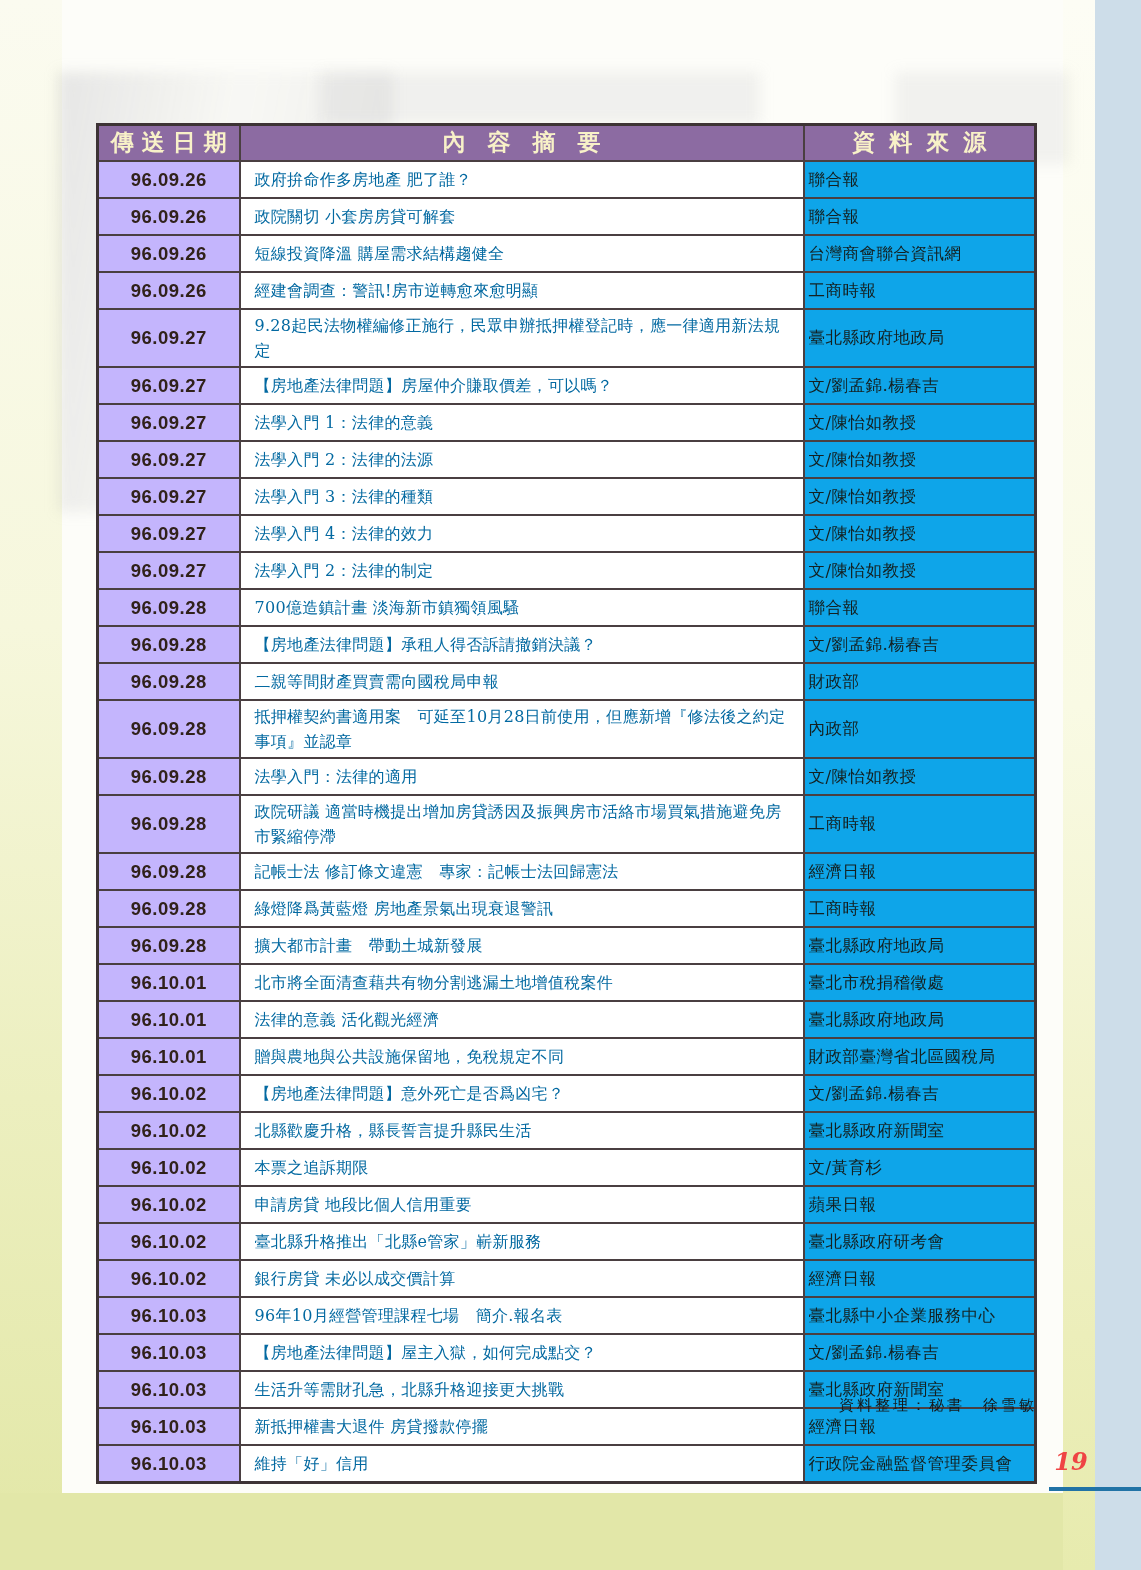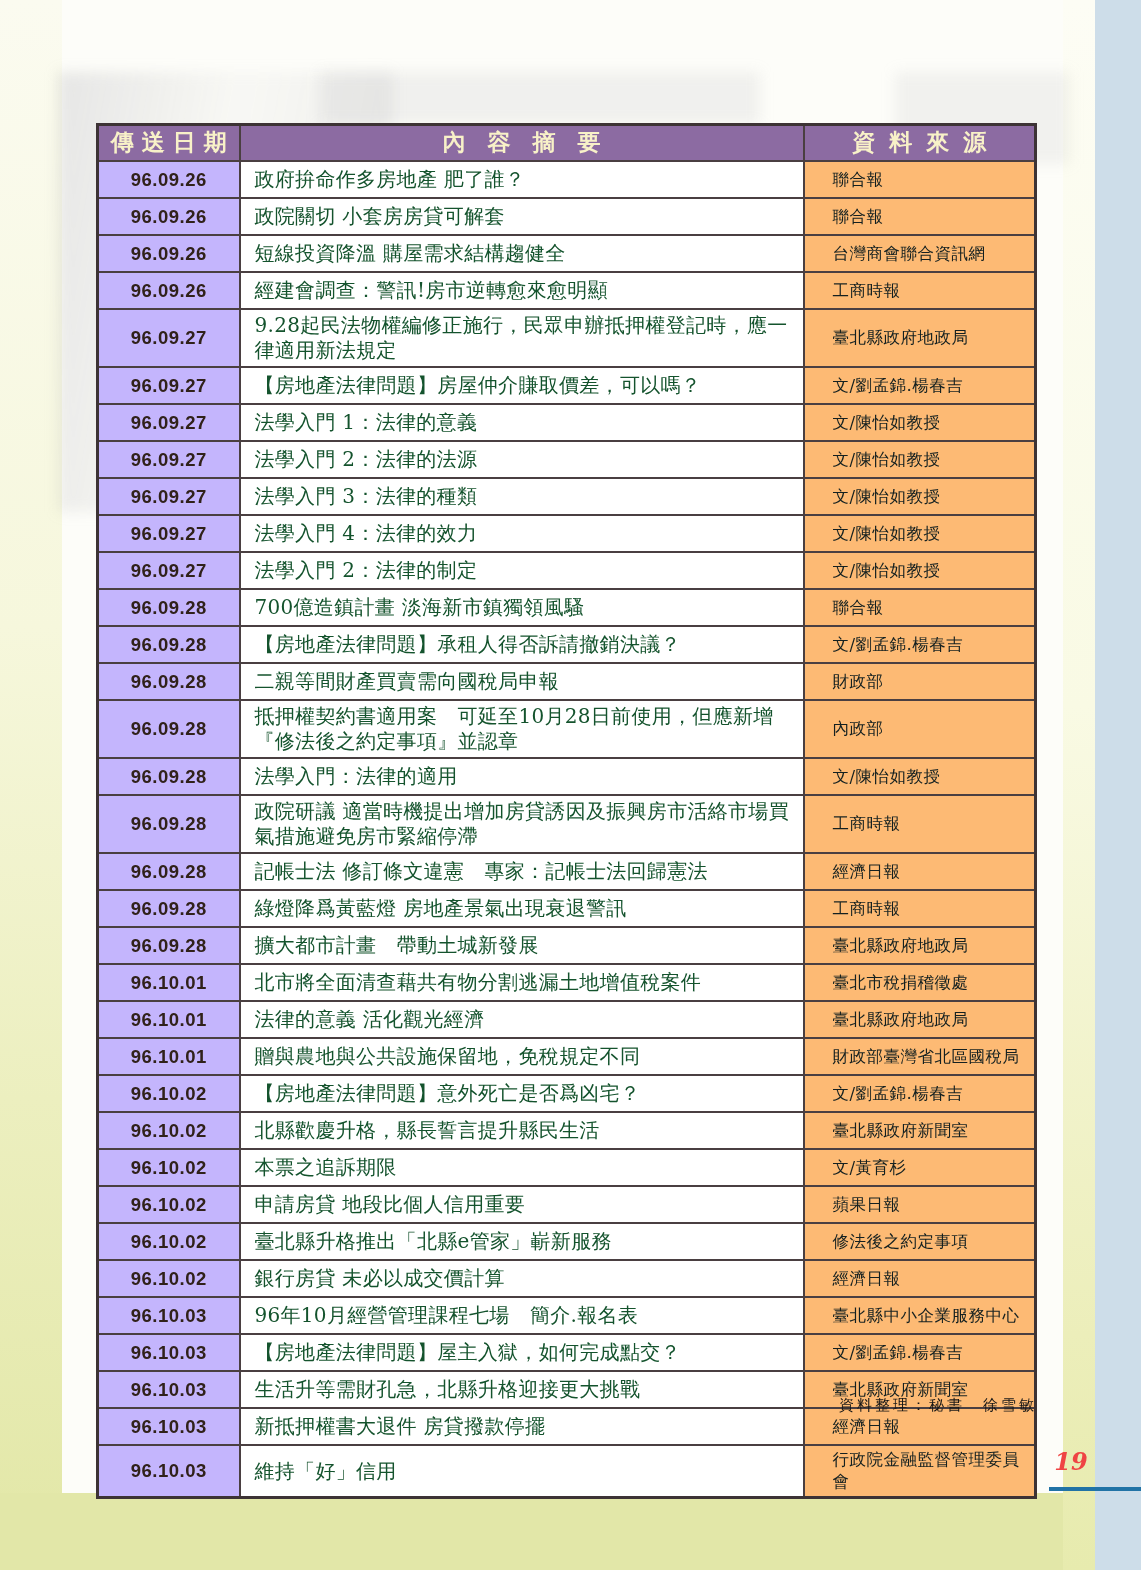--- a/index.html
+++ b/index.html
@@ -82,33 +82,33 @@
     font-weight: bold;
     font-size: 18.5px;
     letter-spacing: 0.5px;
     color: #30211a;
     text-align: center;
     height: 31px;
     padding: 2px 4px;
   }
   td.summary {
     background: #ffffff;
-    font-size: 20px;
+    font-size: 16px;
     letter-spacing: 0.3px;
-    color: #14532d;
+    color: #0369a1;
     line-height: 25px;
     padding: 3px 8px 3px 14px;
   }
   td.source {
-    background: #fdba74;
+    background: #0ea5e9;
     font-size: 16.5px;
     letter-spacing: 0.5px;
     color: #142020;
     line-height: 22px;
-    padding: 3px 6px 3px 28px;
+    padding: 3px 6px 3px 4px;
   }
 
   
   .footer-note {
     position: absolute;
     top: 1396px;
     right: 104px;
     font-size: 15px;
     letter-spacing: 3px;
     color: #161616;
@@ -292,21 +292,21 @@
           <td class="source">文/黃育杉</td>
         </tr>
         <tr>
           <td class="date">96.10.02</td>
           <td class="summary">申請房貸 地段比個人信用重要</td>
           <td class="source">蘋果日報</td>
         </tr>
         <tr>
           <td class="date">96.10.02</td>
           <td class="summary">臺北縣升格推出「北縣e管家」嶄新服務</td>
-          <td class="source">修法後之約定事項</td>
+          <td class="source">臺北縣政府研考會</td>
         </tr>
         <tr>
           <td class="date">96.10.02</td>
           <td class="summary">銀行房貸 未必以成交價計算</td>
           <td class="source">經濟日報</td>
         </tr>
         <tr>
           <td class="date">96.10.03</td>
           <td class="summary">96年10月經營管理課程七場　簡介.報名表</td>
           <td class="source">臺北縣中小企業服務中心</td>

